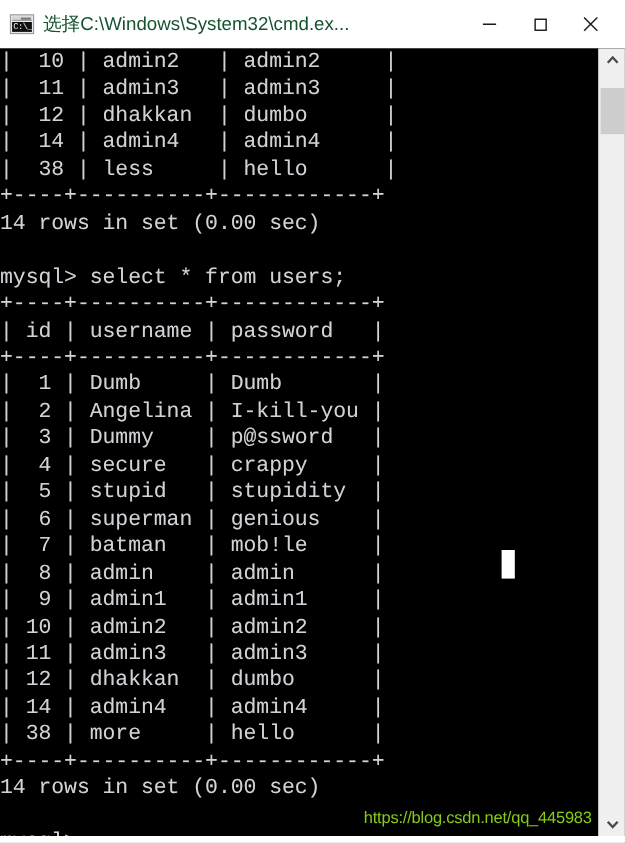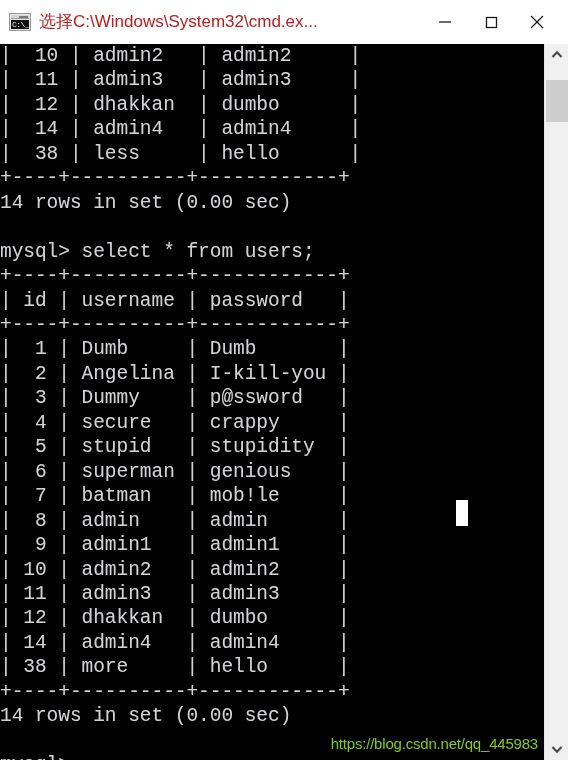--- a/index.html
+++ b/index.html
@@ -51,21 +51,21 @@
     font-family: "Liberation Mono", monospace;
     font-size: 8px;
     line-height: 10px;
     letter-spacing: -0.5px;
     padding-left: 1px;
     overflow: hidden;
     white-space: nowrap;
   }
   .tb-title {
     font-size: 17px;
-    color: #b91c1c;
+    color: #14532d;
     white-space: nowrap;
     overflow: hidden;
     letter-spacing: 0px;
     flex: 1 1 auto;
   }
   .tb-controls {
     display: flex;
     align-items: stretch;
     height: 44px;
     flex: 0 0 auto;

